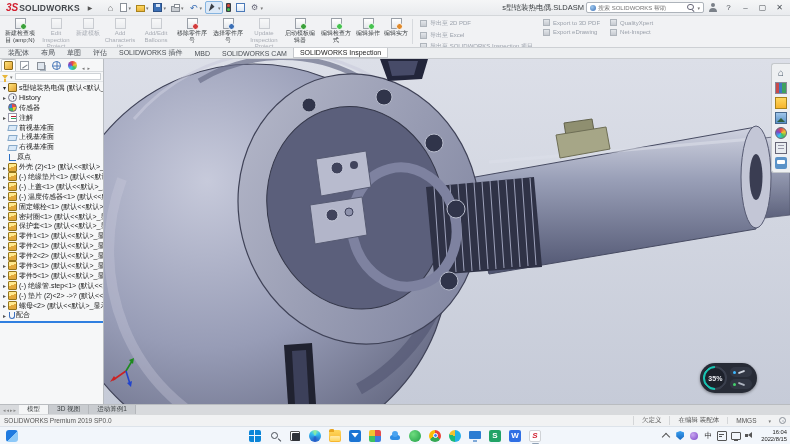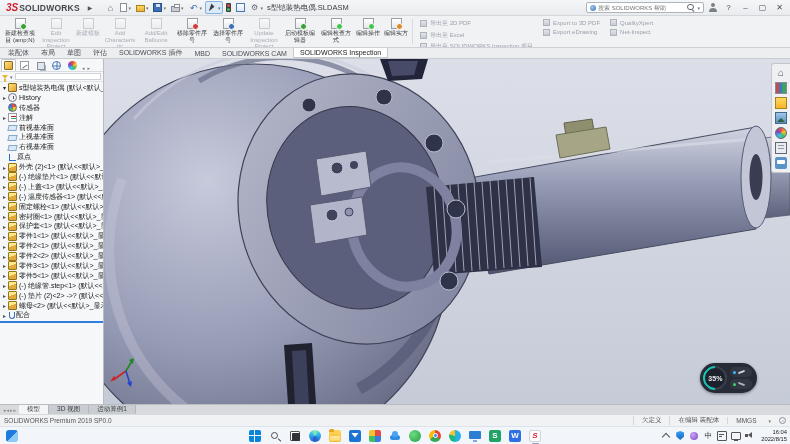--- a/index.html
+++ b/index.html
@@ -26,21 +26,21 @@
 .save-icon::after{content:"";position:absolute;left:2px;top:0;width:4px;height:3px;background:#d7e3f4}
 .print-icon{width:9px;height:6px;margin-top:2px;background:#c9cdd2;border:1px solid #868c94;position:relative}
 .print-icon::before{content:"";position:absolute;left:2px;top:-3px;width:4px;height:2px;background:#fff;border:1px solid #868c94}
 .undo-icon::before{content:"↶";color:#3b6fb5;font-size:9px}
 .select-pointer-icon::before{content:"";width:0;height:0;border-left:4px solid #3a3f46;border-top:2px solid transparent;border-bottom:6px solid transparent;transform:rotate(18deg)}
 .rebuild-icon{width:5px;height:9px;background:#3a3f46;border-radius:1px;position:relative}
 .rebuild-icon::before{content:"";position:absolute;left:1px;top:1px;width:3px;height:3px;border-radius:50%;background:#e04b3a}
 .rebuild-icon::after{content:"";position:absolute;left:1px;bottom:1px;width:3px;height:3px;border-radius:50%;background:#45c24f}
 .file-properties-icon{width:9px;height:9px;border:1px solid #4a79b8;background:linear-gradient(#fff,#dce8f5)}
 .options-icon::before{content:"⚙";font-size:8px;color:#667}
-.tb-title{flex:1;text-align:left;font-size:7.5px;color:#3c4043;white-space:nowrap;overflow:hidden}
+.tb-title{flex:1;text-align:right;font-size:7.5px;color:#3c4043;white-space:nowrap;overflow:hidden}
 .searchbox{display:flex;align-items:center;gap:2px;width:118px;height:11px;background:#fff;border:1px solid #aeb4bb;border-radius:2px;padding:0 3px}
 .sw-search-logo{width:6px;height:6px;border-radius:50%;background:radial-gradient(circle at 35% 35%,#9ec8ee,#3b6fb5);flex:none}
 .search-text{flex:1;font-size:6px;color:#8a9098;border:none;outline:none;background:transparent;font-family:inherit;min-width:0}
 .magnifier{position:relative;width:8px;height:8px;flex:none}
 .magnifier::before{content:"";position:absolute;left:0;top:0;width:4.5px;height:4.5px;border:1.2px solid #667;border-radius:50%}
 .magnifier::after{content:"";position:absolute;left:5px;top:5px;width:3px;height:1.2px;background:#667;transform:rotate(45deg);transform-origin:left center}
 .search-caret{font-size:5px;color:#777}
 .user-icon{width:9px;height:9px;position:relative}
 .user-icon::before{content:"";position:absolute;left:2.5px;top:0;width:4px;height:4px;border-radius:50%;background:#7a8088}
 .user-icon::after{content:"";position:absolute;left:0.5px;bottom:0;width:8px;height:4px;border-radius:4px 4px 0 0;background:#7a8088}

